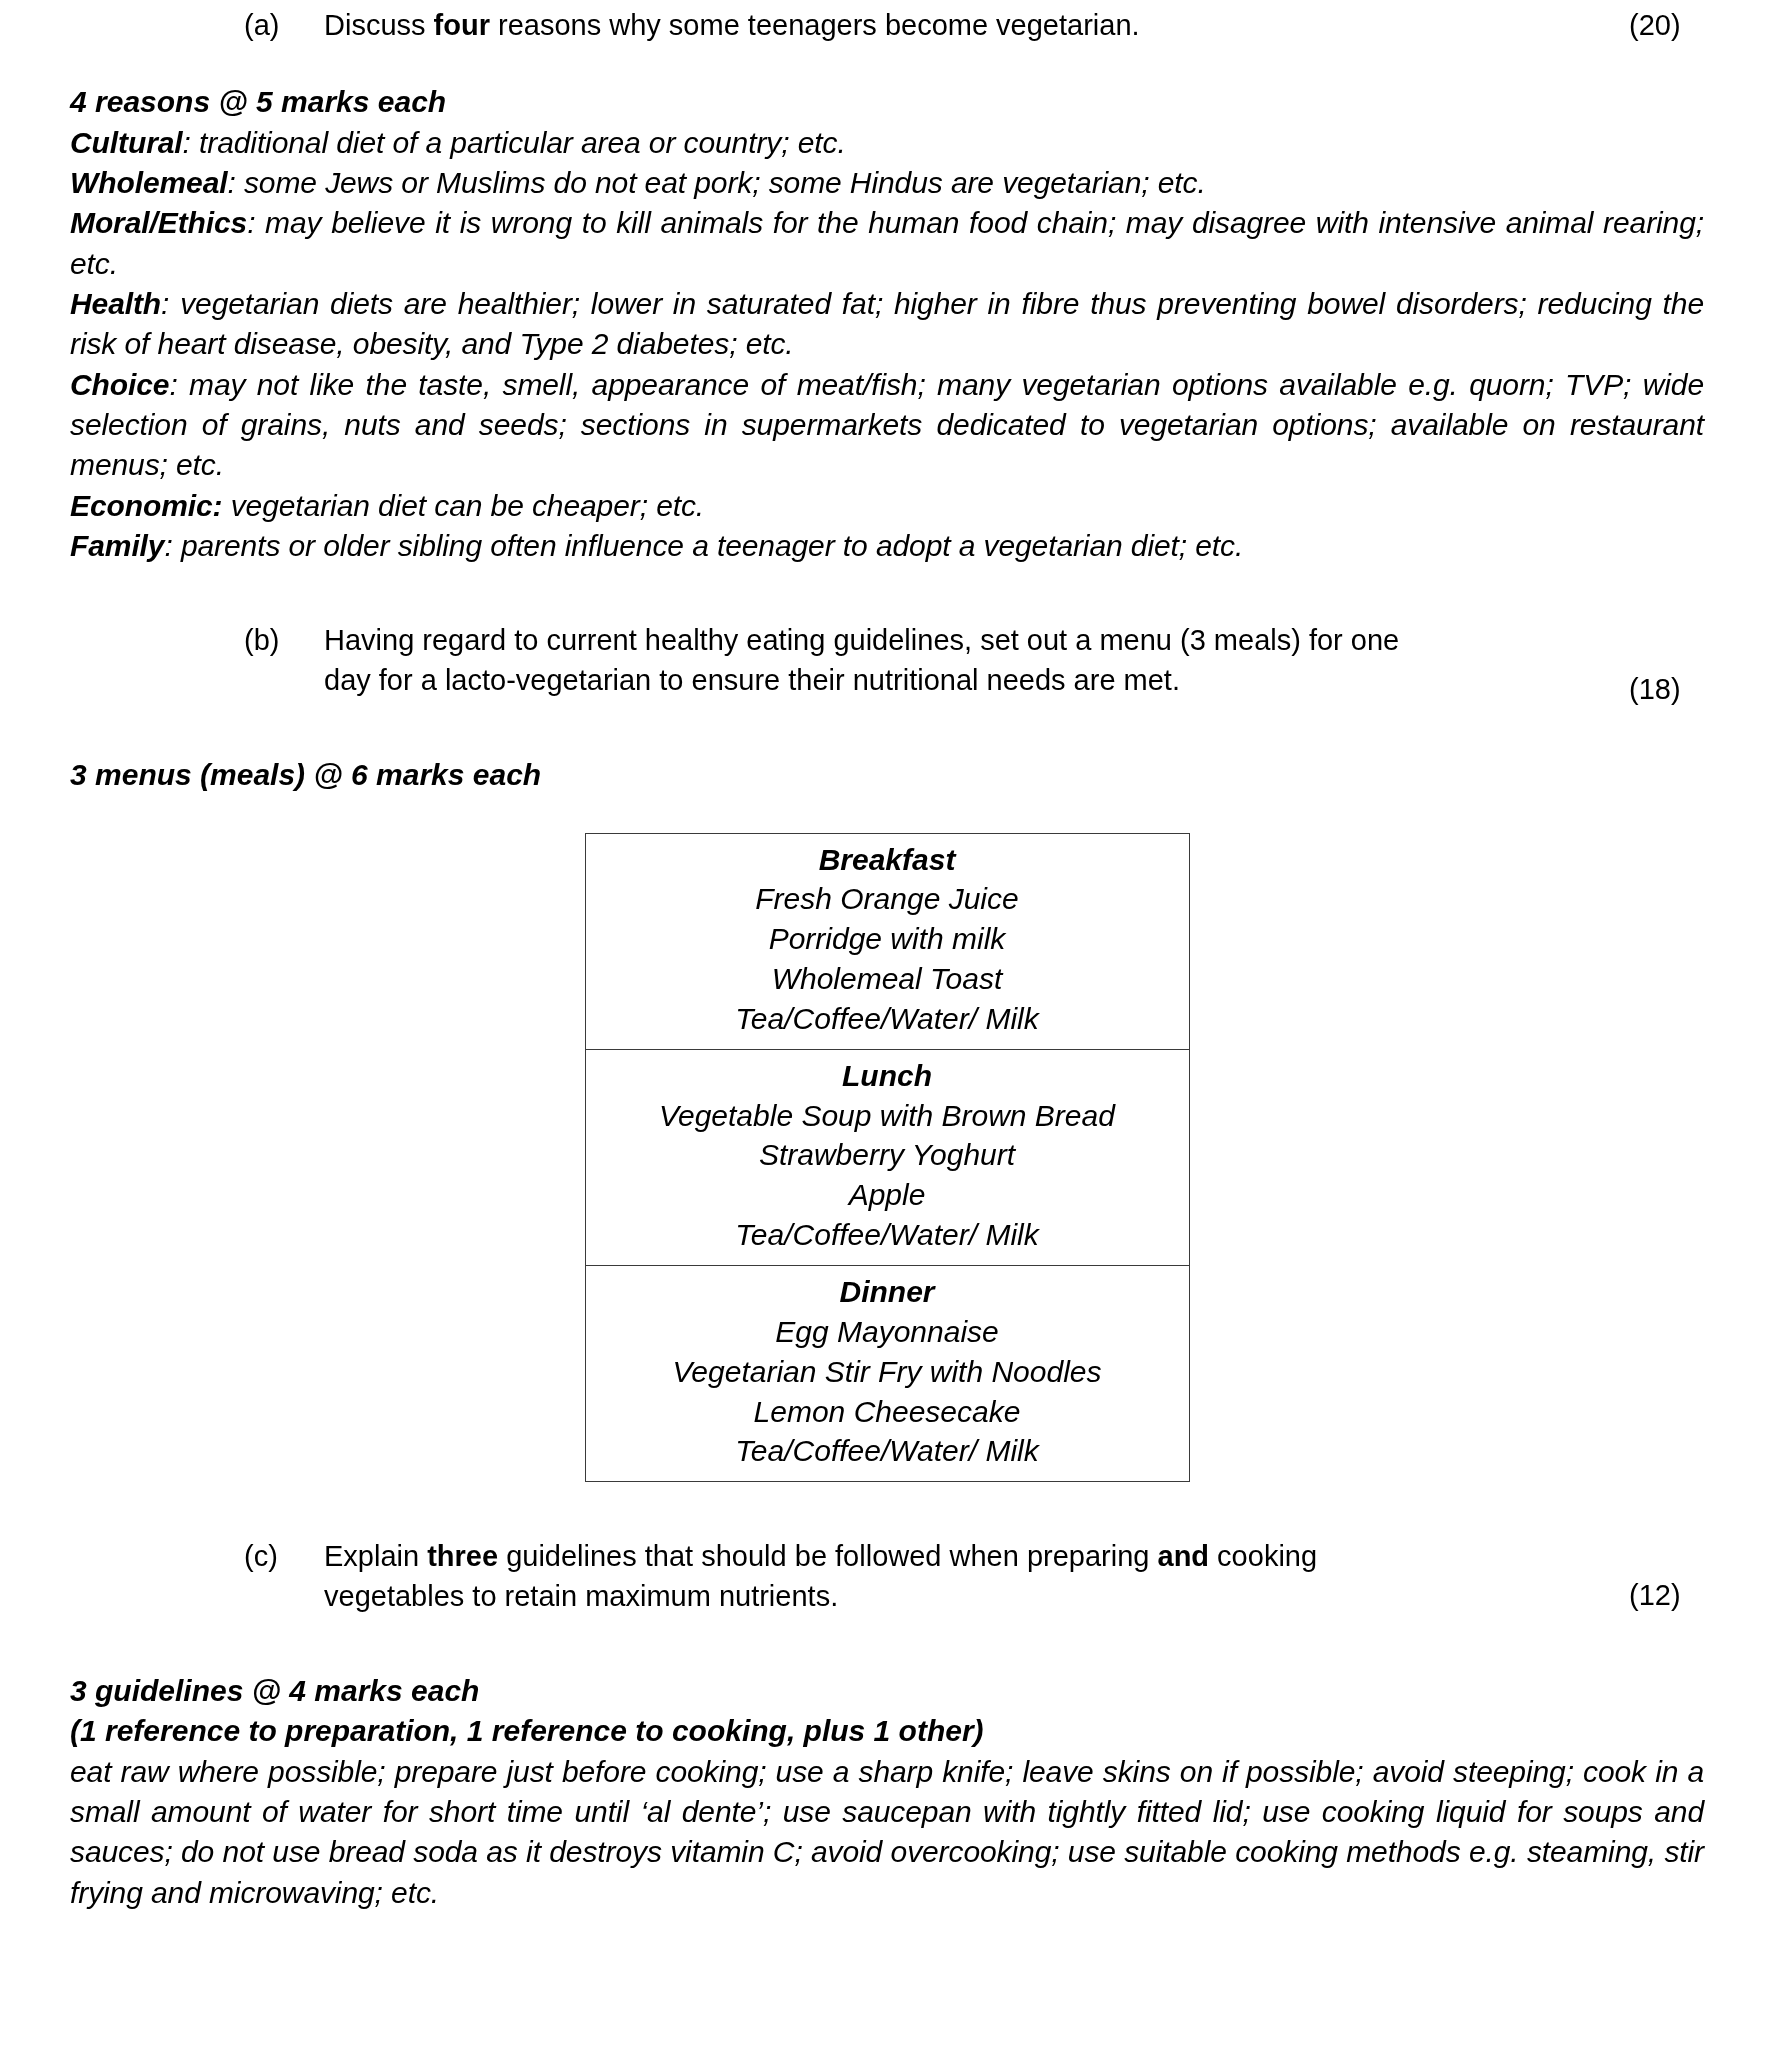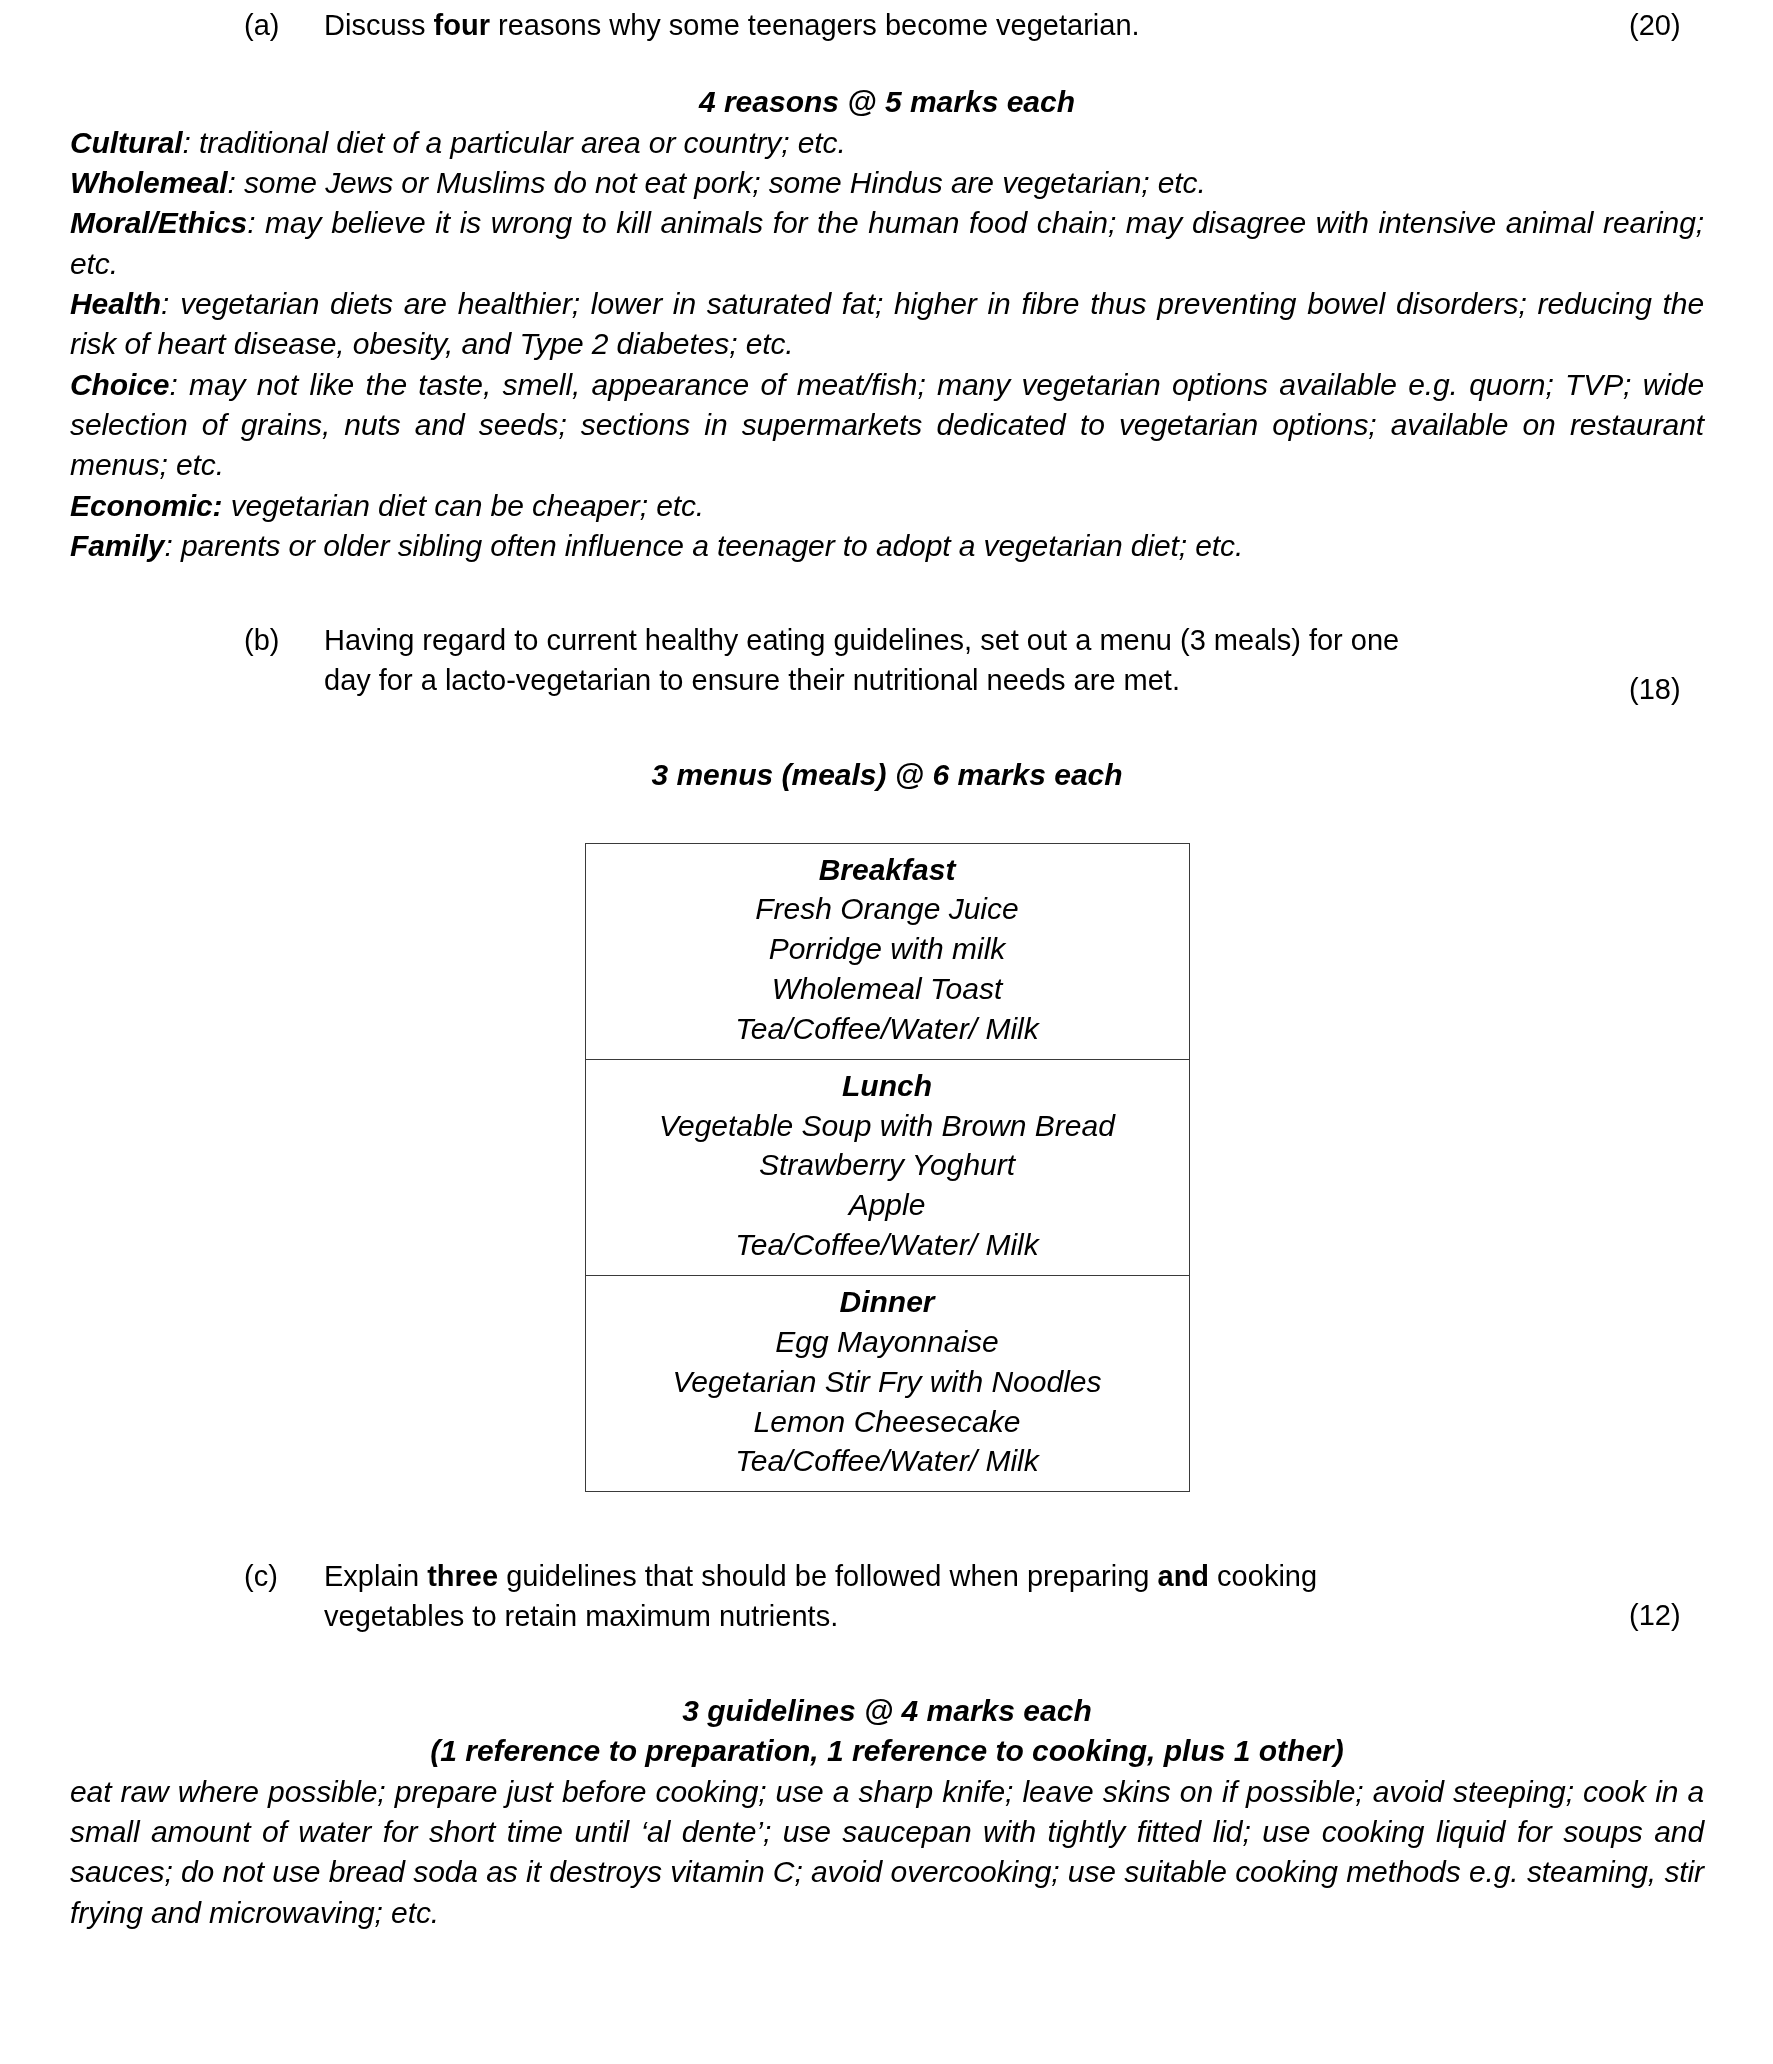--- a/index.html
+++ b/index.html
@@ -58,38 +58,38 @@
     text-align: justify;
     letter-spacing: -0.1px;
     margin: 0;
   }
   .scheme-center {
     font-family: "Liberation Sans Narrow", "Liberation Sans", sans-serif;
     font-style: italic;
     font-weight: 700;
     font-size: 30px;
     line-height: 1.345;
-    text-align: center;
+    text-align: left;
     margin: 0;
   }
   .scheme .lead {
     font-weight: 700;
   }
   .spacer-md { height: 37px; }
   .spacer-lg { height: 55px; }
 
   
   .menu-wrap {
     display: flex;
     justify-content: center;
   }
   table.menu {
     border-collapse: collapse;
     width: 605px;
-    margin: 10px;
+    margin: 0;
   }
   table.menu td {
     border: 1.4px solid #3a3a3a;
     padding: 5.9px 5.9px 9.8px 5.9px;
     text-align: center;
   }
   .meal-title {
     font-family: "Liberation Sans Narrow", "Liberation Sans", sans-serif;
     font-style: italic;
     font-weight: 700;

